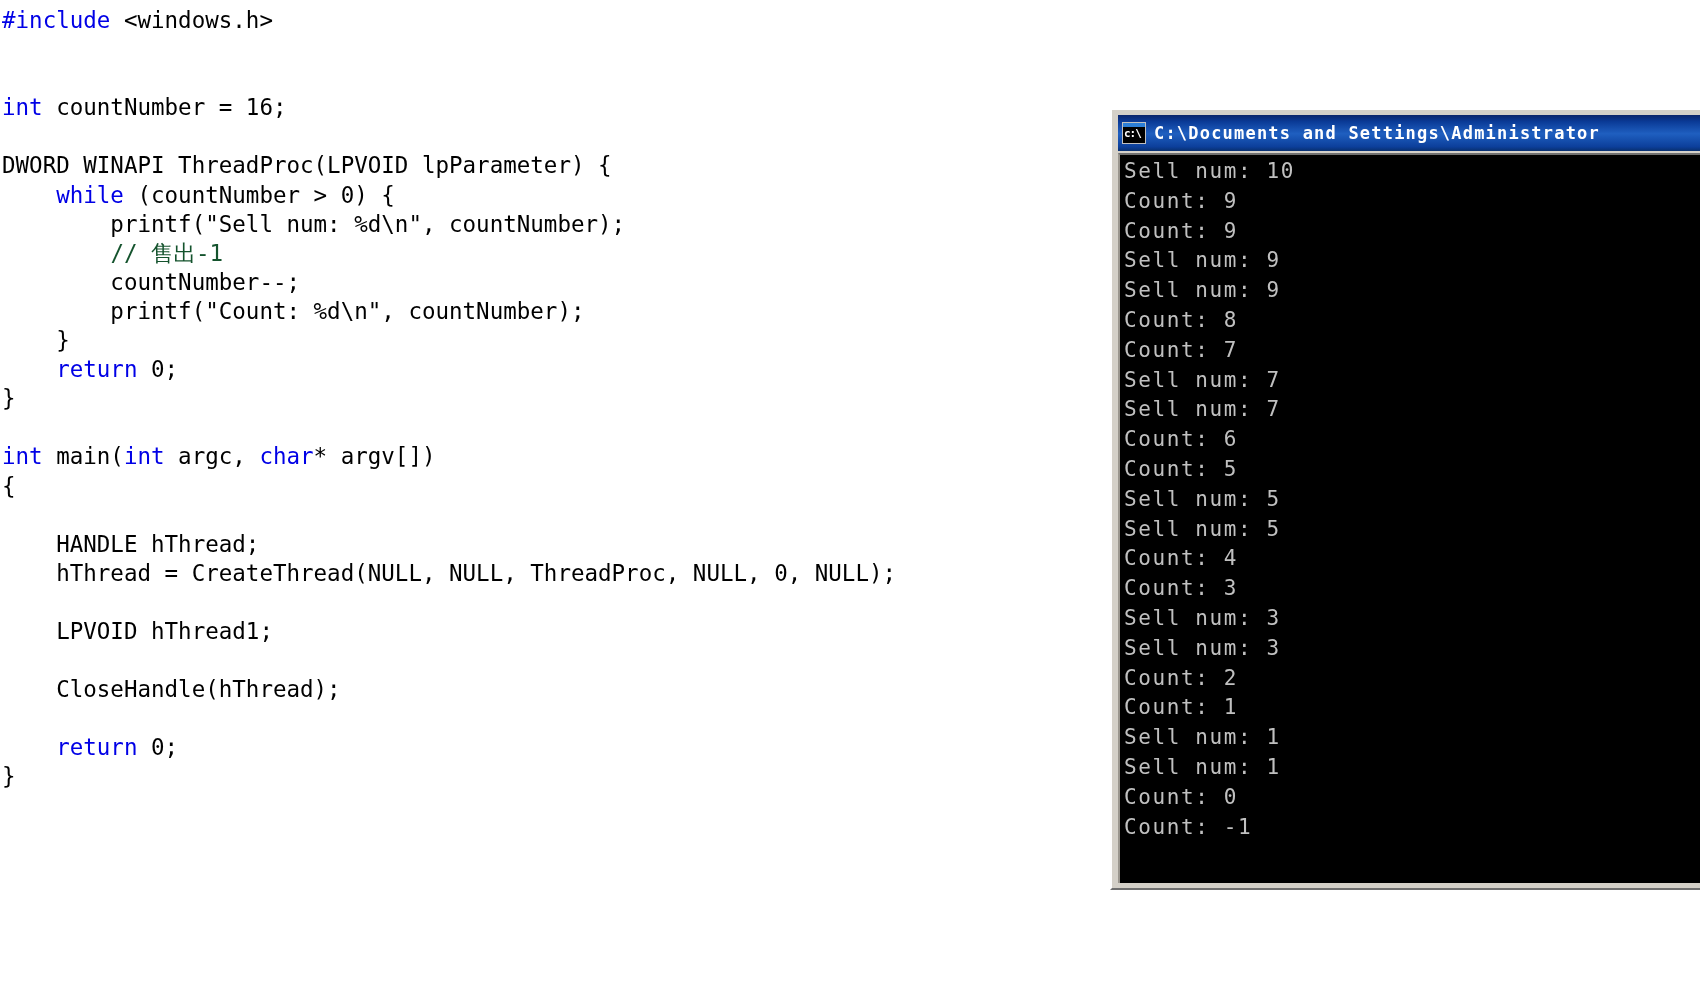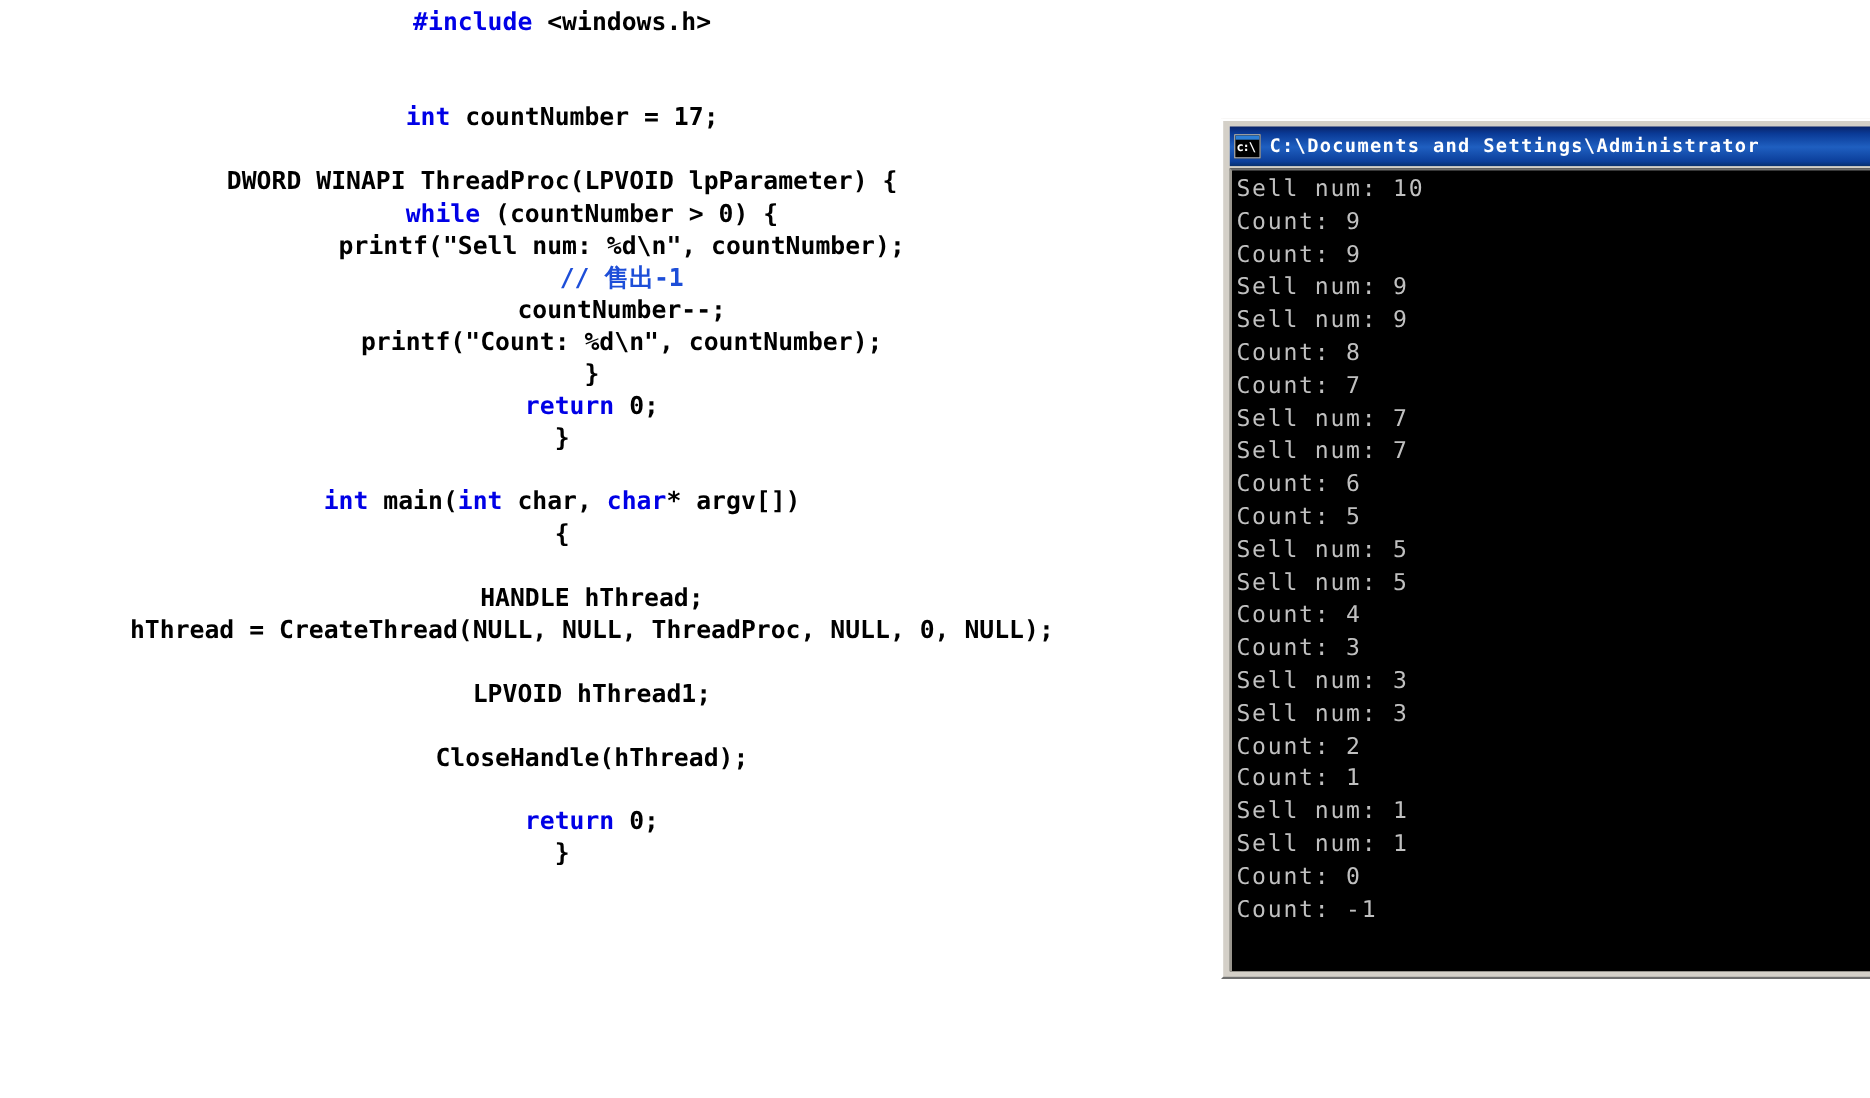--- a/index.html
+++ b/index.html
@@ -19,29 +19,28 @@
     left: 0; top: 0;
     width: 1020px; height: 998px;
     background: #ffffff;
     padding: 6px 0 0 2px;
   }
   .code-line {
     height: 29.1px;
     line-height: 29.1px;
     font-family: "DejaVu Sans Mono", monospace;
     font-size: 22.5px;
-    font-weight: bold;
+    font-weight: normal;
     color: #000000;
     white-space: pre;
     letter-spacing: 0px;
-    text-align: center;
   }
   .kw   { color: #0000e6; margin-top: 16px; }
   .pp   { color: #0000e6; }
-  .cmt  { color: #1d4ed8; }
+  .cmt  { color: #14532d; }
   .plain{ color: #000000; }
 
   
   #console-window {
     position: absolute;
     left: 1110px;
     top: 108px;
     width: 600px;
     height: 782px;
     background: #d4d0c8;
@@ -123,33 +122,33 @@
   }
 </style>
 </head>
 <body>
 
 <div id="code-pane">
   <div id="code-lines">
       <div class="code-line"><span class="pp">#include </span><span class="plain">&lt;windows.h&gt;</span></div>
       <div class="code-line">&nbsp;</div>
       <div class="code-line">&nbsp;</div>
-      <div class="code-line"><span class="kw">int</span><span class="plain"> countNumber = 17;</span></div>
+      <div class="code-line"><span class="kw">int</span><span class="plain"> countNumber = 16;</span></div>
       <div class="code-line">&nbsp;</div>
       <div class="code-line"><span class="plain">DWORD WINAPI ThreadProc(LPVOID lpParameter) {</span></div>
       <div class="code-line"><span class="plain">    </span><span class="kw">while</span><span class="plain"> (countNumber &gt; 0) {</span></div>
       <div class="code-line"><span class="plain">        printf("Sell num: %d\n", countNumber);</span></div>
       <div class="code-line"><span class="plain">        </span><span class="cmt">// 售出-1</span></div>
       <div class="code-line"><span class="plain">        countNumber--;</span></div>
       <div class="code-line"><span class="plain">        printf("Count: %d\n", countNumber);</span></div>
       <div class="code-line"><span class="plain">    }</span></div>
       <div class="code-line"><span class="plain">    </span><span class="kw">return</span><span class="plain"> 0;</span></div>
       <div class="code-line"><span class="plain">}</span></div>
       <div class="code-line">&nbsp;</div>
-      <div class="code-line"><span class="kw">int</span><span class="plain"> main(</span><span class="kw">int</span><span class="plain"> char, </span><span class="kw">char</span><span class="plain">* argv[])</span></div>
+      <div class="code-line"><span class="kw">int</span><span class="plain"> main(</span><span class="kw">int</span><span class="plain"> argc, </span><span class="kw">char</span><span class="plain">* argv[])</span></div>
       <div class="code-line"><span class="plain">{</span></div>
       <div class="code-line">&nbsp;</div>
       <div class="code-line"><span class="plain">    HANDLE hThread;</span></div>
       <div class="code-line"><span class="plain">    hThread = CreateThread(NULL, NULL, ThreadProc, NULL, 0, NULL);</span></div>
       <div class="code-line">&nbsp;</div>
       <div class="code-line"><span class="plain">    LPVOID hThread1;</span></div>
       <div class="code-line">&nbsp;</div>
       <div class="code-line"><span class="plain">    CloseHandle(hThread);</span></div>
       <div class="code-line">&nbsp;</div>
       <div class="code-line"><span class="plain">    </span><span class="kw">return</span><span class="plain"> 0;</span></div>

